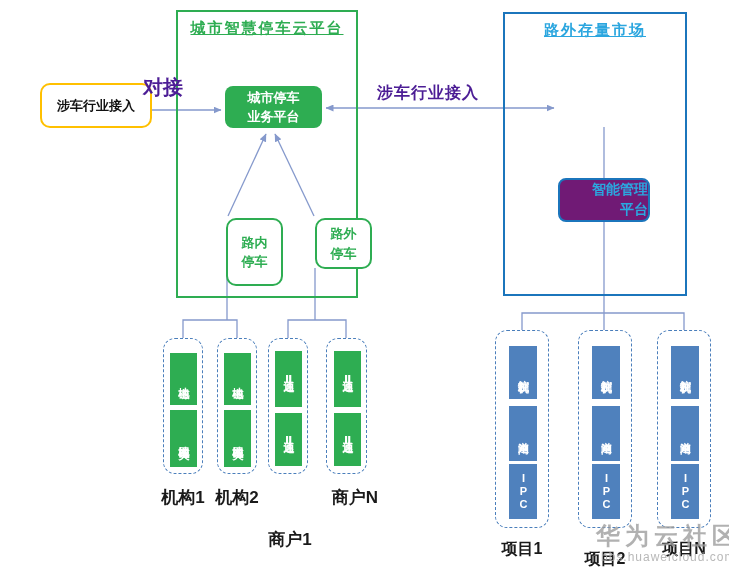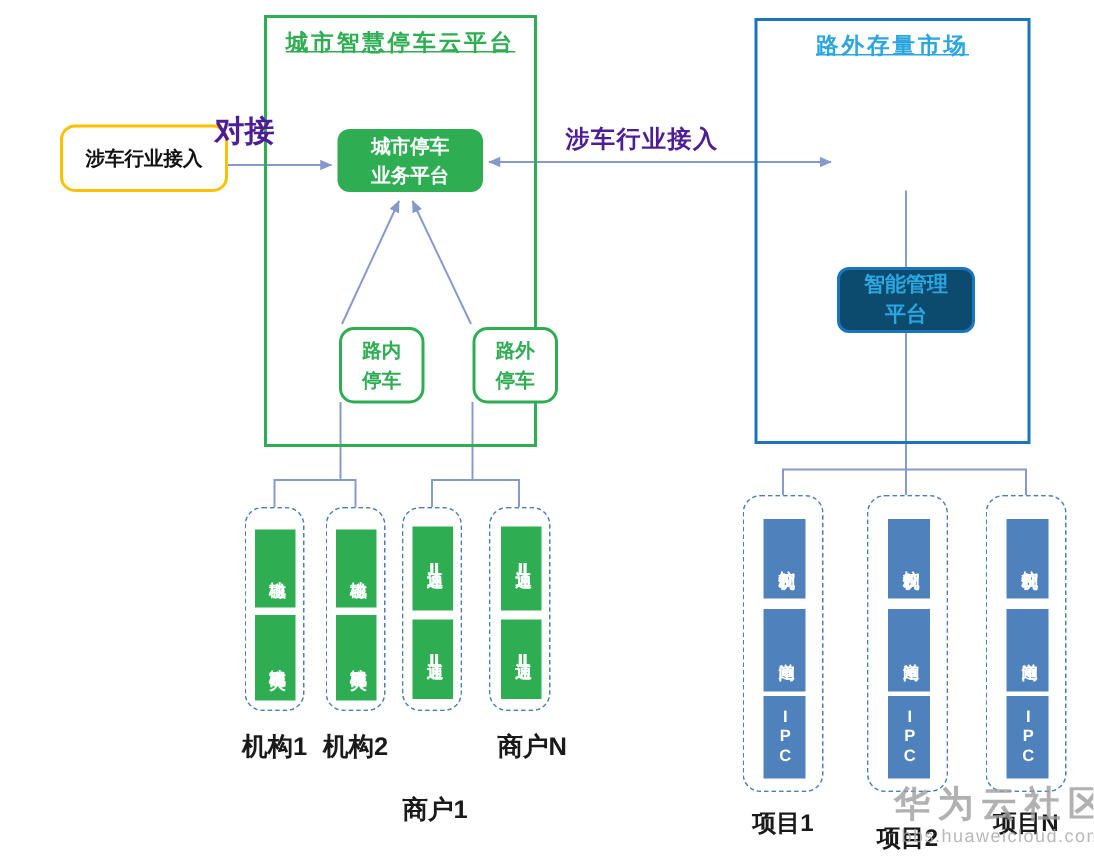--- a/index.html
+++ b/index.html
@@ -67,21 +67,21 @@
 
   <div class="panel" style="left:176px;top:10px;width:182px;height:288px;border:2.5px solid #2EAD52;background:transparent;">
     <div class="panel-title" style="color:#2EAD52;font-size:15px;">城市智慧停车云平台</div>
   </div>
 
   <div class="node fillbox" style="left:225px;top:86px;width:97px;height:42px;background:#2EAD52;">
     <span>城市停车</span>
     <span>业务平台</span>
   </div>
 
-  <div class="node pill" style="left:198px;top:218px;width:57px;height:51px;border:2.5px solid #2EAD52;color:#2EAD52;font-weight:bold;font-size:13px;line-height:1.5;">
+  <div class="node pill" style="left:198px;top:218px;width:57px;height:68px;border:2.5px solid #2EAD52;color:#2EAD52;font-weight:bold;font-size:13px;line-height:1.5;">
     <span>路内</span>
     <span>停车</span>
   </div>
 
   <div class="node pill" style="left:287px;top:218px;width:57px;height:51px;border:2.5px solid #2EAD52;color:#2EAD52;font-weight:bold;font-size:13px;line-height:1.5;">
     <span>路外</span>
     <span>停车</span>
   </div>
 
   <div class="dashcol" style="left:163px;top:338px;width:40px;height:136px;">
@@ -104,21 +104,21 @@
   <div class="foot-label" style="left:153px;top:486px;width:60px;font-size:17px;">机构1</div>
   <div class="foot-label" style="left:207px;top:486px;width:60px;font-size:17px;text-align:center;">机构2</div>
   <div class="foot-label" style="left:260px;top:486px;width:60px;font-size:17px;margin-top:42px;">商户1</div>
   <div class="foot-label" style="left:318px;top:486px;width:60px;font-size:17px;text-align:right;">商户N</div>
 
   <div class="panel" style="left:503px;top:12px;width:184px;height:284px;border:2.5px solid #1B75BC;background:transparent;">
     <div class="panel-title" style="color:#2BA6DF;font-size:15px;">路外存量市场</div>
   </div>
 
 
-  <div class="node" style="left:558px;top:178px;width:92px;height:44px;border:2.5px solid #1B75BC;border-radius:8px;background:#0c4a6e;color:#2BA6DF;font-weight:bold;font-size:14px;line-height:1.4;">
+  <div class="node" style="left:558px;top:178px;width:92px;height:44px;border:2.5px solid #1B75BC;border-radius:8px;background:#701a75;color:#2BA6DF;font-weight:bold;font-size:14px;line-height:1.4;align-items:flex-end;">
     <span>智能管理</span>
     <span>平台</span>
   </div>
 
   <div class="dashcol" style="left:495px;top:330px;width:54px;height:198px;">
     <div class="vblock" style="left:13px;top:15px;width:28px;height:53px;background:#4F81BD;">控制机</div>
     <div class="vblock" style="left:13px;top:75px;width:28px;height:55px;background:#4F81BD;">道闸</div>
     <div class="vblock" style="left:13px;top:133px;width:28px;height:55px;background:#4F81BD;">IPC</div>
   </div>
   <div class="dashcol" style="left:578px;top:330px;width:54px;height:198px;">

